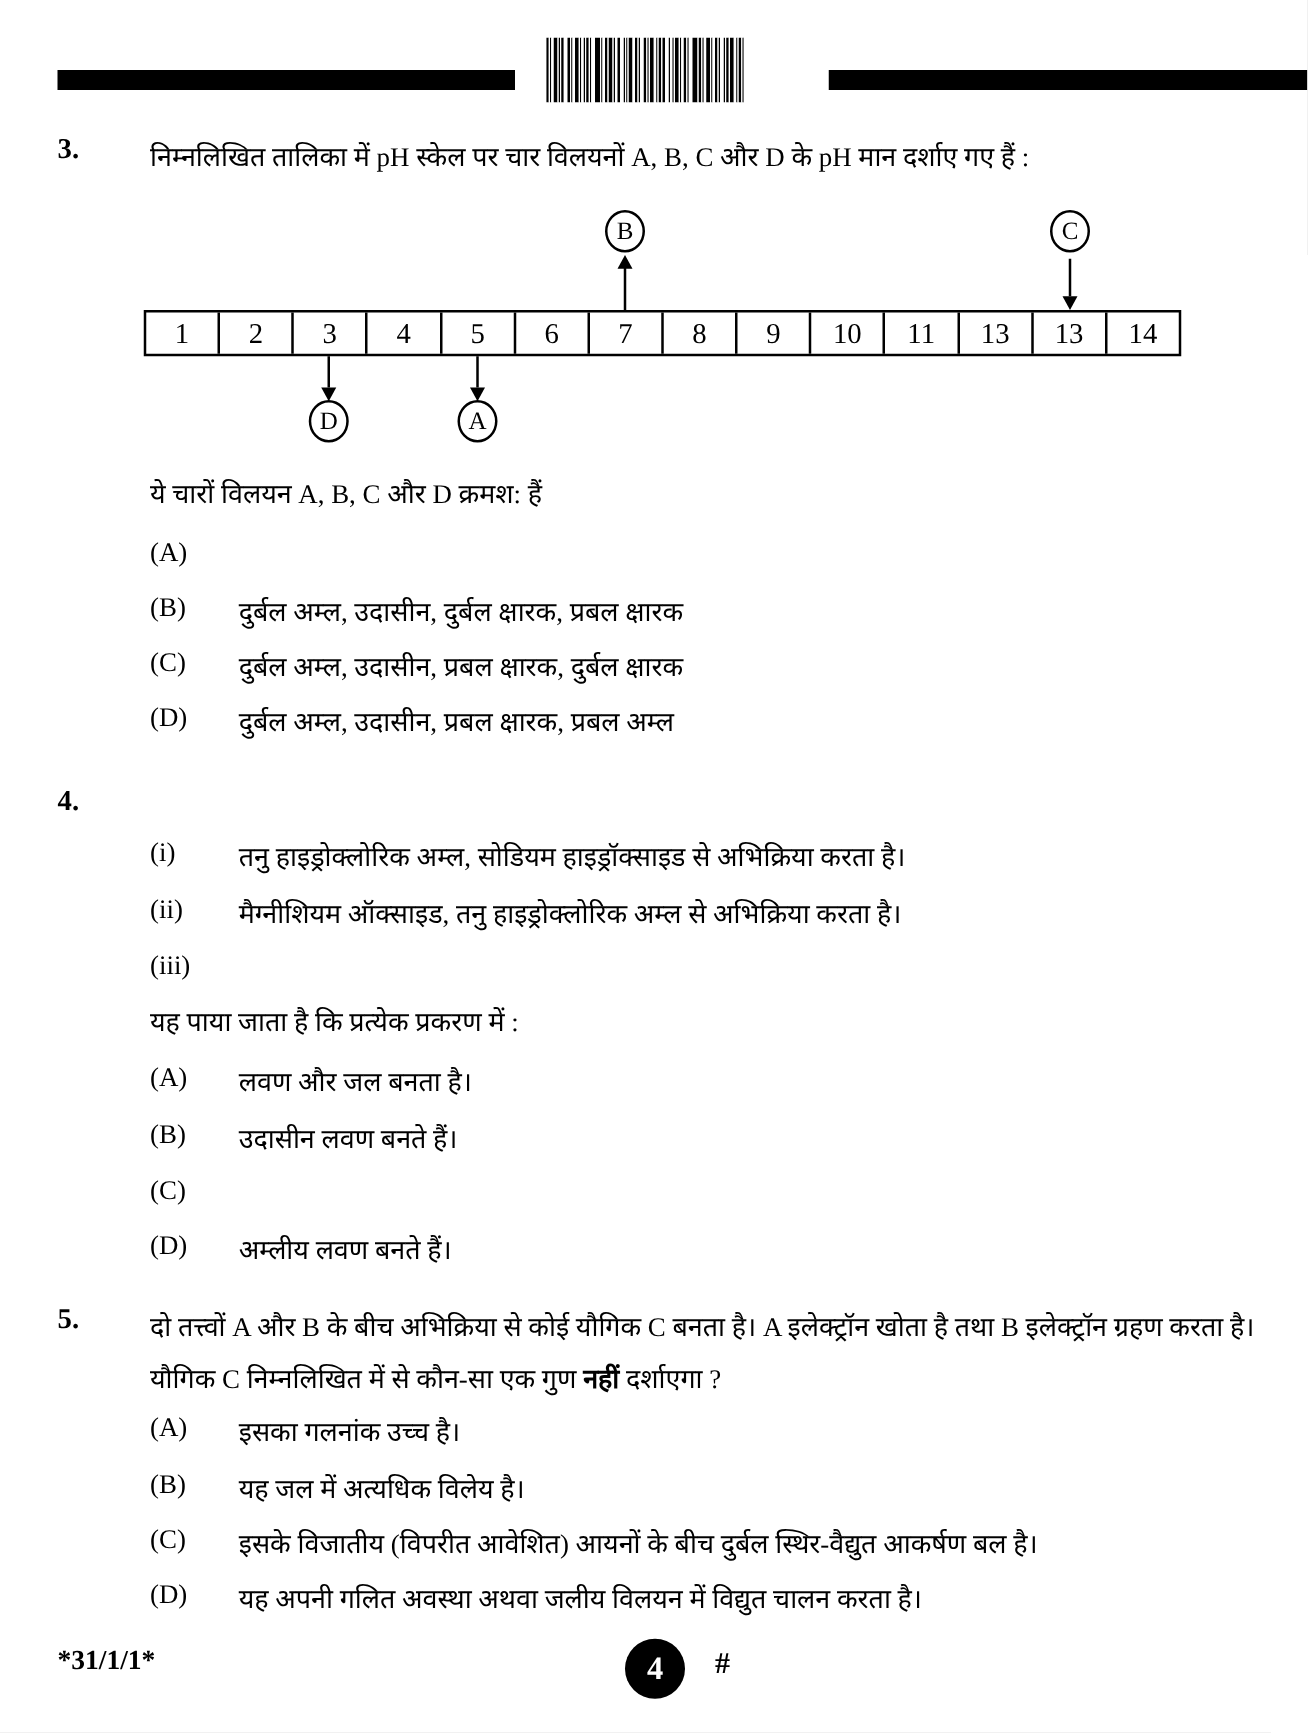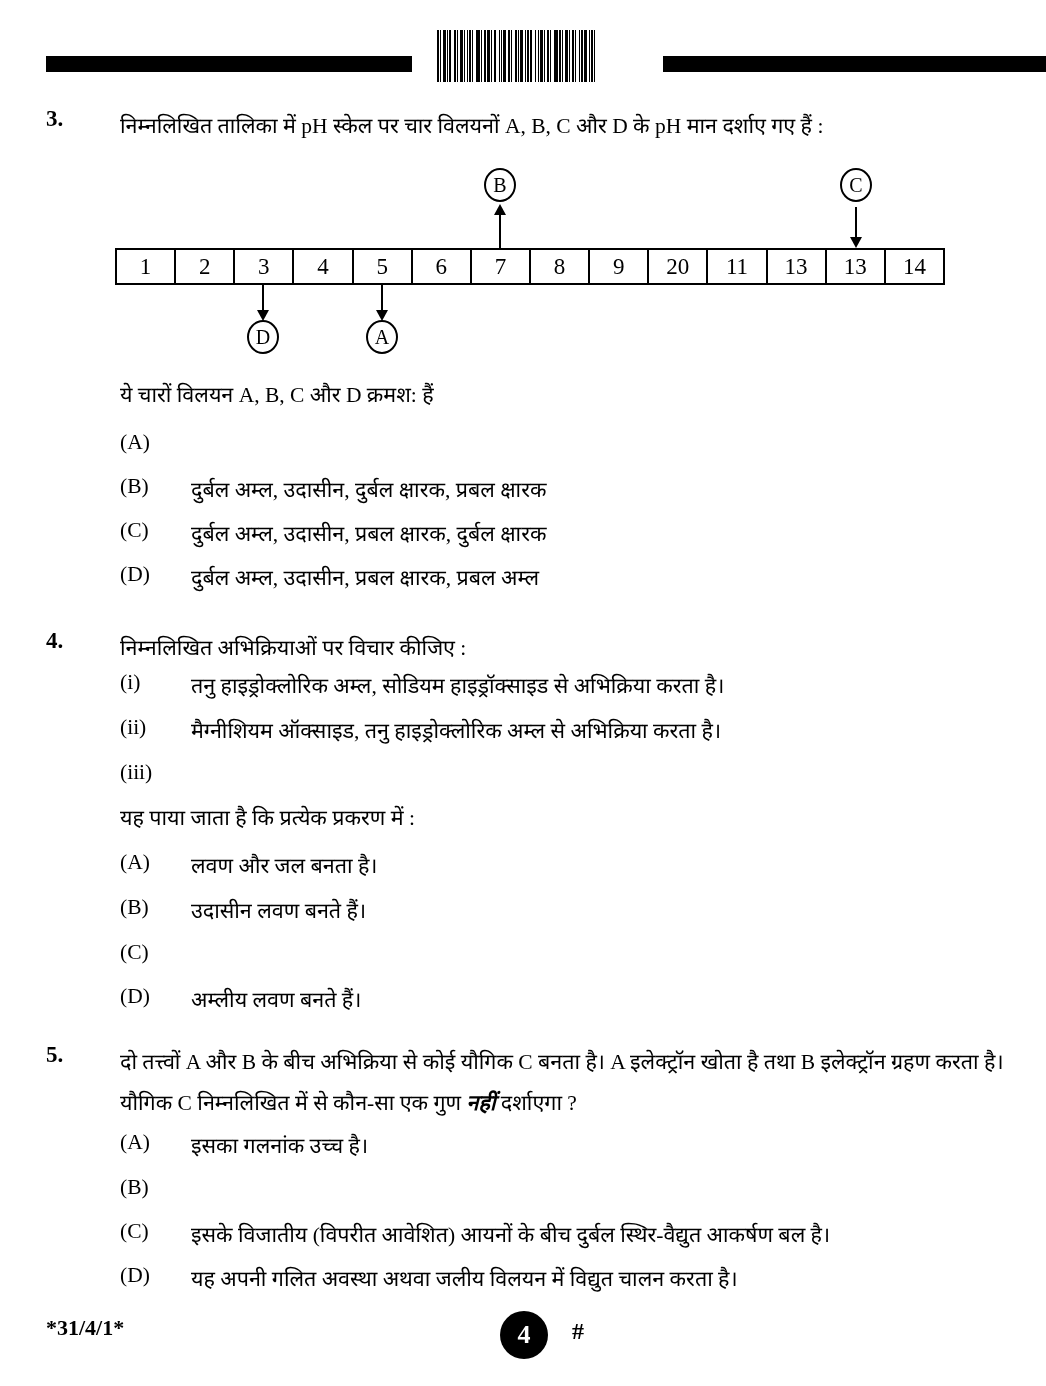--- a/index.html
+++ b/index.html
@@ -18,21 +18,21 @@
   .hbar.right{left:663px;width:383px;}
   .barcode{position:absolute;left:437px;top:30px;width:200px;height:52px;display:flex;align-items:stretch;overflow:hidden;}
   .barcode .bar{height:100%;background:#000;flex:0 0 auto;}
   .barcode .gap{height:100%;background:#fff;flex:0 0 auto;}
   
   .qnum{position:absolute;left:46px;font-weight:bold;font-size:23px;}
   .qtext{position:absolute;left:120px;width:895px;font-size:21.5px;line-height:40px;}
   .optletter{position:absolute;left:120px;font-size:21.5px;}
   .opttext{position:absolute;left:191px;width:830px;font-size:21.5px;}
   .stem{position:absolute;left:120px;width:880px;font-size:21.5px;}
-  .em-bold{font-weight:bold;font-style:italic;}
+  .em-bold{font-weight:bold;}
   
   .scale-table{position:absolute;left:115px;top:248px;width:830px;height:37px;
     display:flex;border:2px solid #000;box-sizing:border-box;}
   .scale-cell{flex:1;border-right:2px solid #000;display:flex;align-items:center;justify-content:center;
     font-size:23px;box-sizing:border-box;}
   .scale-cell:last-child{border-right:none;border-radius:15px;}
   .circle{position:absolute;width:32px;height:34px;border:2px solid #000;border-radius:50%;
     box-sizing:border-box;display:flex;align-items:center;justify-content:center;font-size:20px;}
   .vline{position:absolute;width:2px;background:#000;}
   .head-up{position:absolute;width:0;height:0;border-left:6px solid transparent;border-right:6px solid transparent;border-bottom:11px solid #000;}
@@ -164,21 +164,21 @@
   <div class="scale-table">
     <div class="scale-cell">1</div>
     <div class="scale-cell">2</div>
     <div class="scale-cell">3</div>
     <div class="scale-cell">4</div>
     <div class="scale-cell">5</div>
     <div class="scale-cell">6</div>
     <div class="scale-cell">7</div>
     <div class="scale-cell">8</div>
     <div class="scale-cell">9</div>
-    <div class="scale-cell">20</div>
+    <div class="scale-cell">10</div>
     <div class="scale-cell">11</div>
     <div class="scale-cell">13</div>
     <div class="scale-cell">13</div>
     <div class="scale-cell">14</div>
   </div>
 
   <div class="vline" style="left:262px;top:285px;height:25px"></div>
   <div class="head-down" style="left:257px;top:310px"></div>
   <div class="circle" style="left:247px;top:320px">D</div>
 
@@ -190,21 +190,20 @@
 
   <div class="optletter" style="top:430px">(A)</div>
   <div class="optletter" style="top:474px">(B)</div>
   <div class="opttext" style="top:474px">दुर्बल अम्ल, उदासीन, दुर्बल क्षारक, प्रबल क्षारक</div>
   <div class="optletter" style="top:518px">(C)</div>
   <div class="opttext" style="top:518px">दुर्बल अम्ल, उदासीन, प्रबल क्षारक, दुर्बल क्षारक</div>
   <div class="optletter" style="top:562px">(D)</div>
   <div class="opttext" style="top:562px">दुर्बल अम्ल, उदासीन, प्रबल क्षारक, प्रबल अम्ल</div>
 
   <div class="qnum" style="top:628px">4.</div>
-  <div class="qtext" style="top:628px">निम्नलिखित अभिक्रियाओं पर विचार कीजिए :</div>
 
   <div class="optletter" style="top:670px">(i)</div>
   <div class="opttext" style="top:670px">तनु हाइड्रोक्लोरिक अम्ल, सोडियम हाइड्रॉक्साइड से अभिक्रिया करता है।</div>
   <div class="optletter" style="top:715px">(ii)</div>
   <div class="opttext" style="top:715px">मैग्नीशियम ऑक्साइड, तनु हाइड्रोक्लोरिक अम्ल से अभिक्रिया करता है।</div>
   <div class="optletter" style="top:760px">(iii)</div>
 
   <div class="stem" style="top:802px">यह पाया जाता है कि प्रत्येक प्रकरण में :</div>
 
   <div class="optletter" style="top:850px">(A)</div>
@@ -214,22 +213,23 @@
   <div class="optletter" style="top:940px">(C)</div>
   <div class="optletter" style="top:984px">(D)</div>
   <div class="opttext" style="top:984px">अम्लीय लवण बनते हैं।</div>
 
   <div class="qnum" style="top:1042px">5.</div>
   <div class="qtext" style="top:1042px;line-height:41px"><span>दो तत्त्वों A और B के बीच अभिक्रिया से कोई यौगिक C बनता है। A इलेक्ट्रॉन खोता है तथा B इलेक्ट्रॉन ग्रहण करता है। यौगिक C निम्नलिखित में से कौन-सा एक गुण </span><span class="em-bold">नहीं</span><span> दर्शाएगा ?</span></div>
 
   <div class="optletter" style="top:1130px">(A)</div>
   <div class="opttext" style="top:1130px">इसका गलनांक उच्च है।</div>
   <div class="optletter" style="top:1175px">(B)</div>
+  <div class="opttext" style="top:1175px">यह जल में अत्यधिक विलेय है।</div>
   <div class="optletter" style="top:1219px">(C)</div>
   <div class="opttext" style="top:1219px">इसके विजातीय (विपरीत आवेशित) आयनों के बीच दुर्बल स्थिर-वैद्युत आकर्षण बल है।</div>
   <div class="optletter" style="top:1263px">(D)</div>
   <div class="opttext" style="top:1263px">यह अपनी गलित अवस्था अथवा जलीय विलयन में विद्युत चालन करता है।</div>
 
-  <div class="footer-code">*31/4/1*</div>
+  <div class="footer-code">*31/1/1*</div>
   <div class="page-badge">4</div>
   <div class="hash">#</div>
 
 </div>
 
 </body></html>

